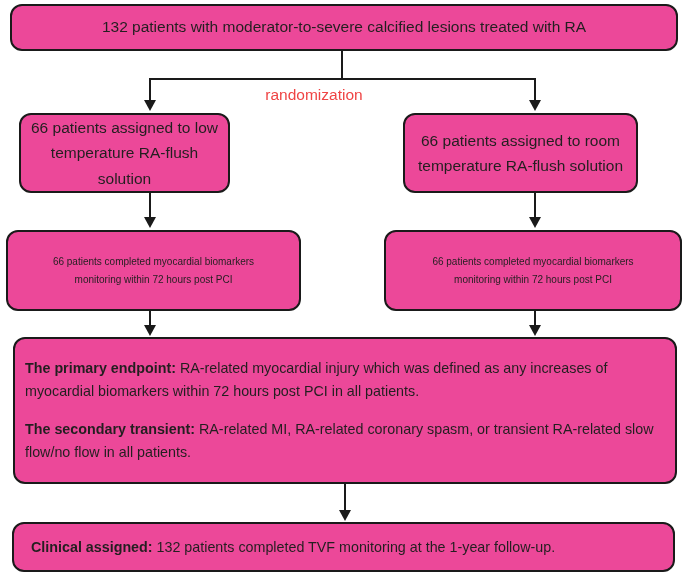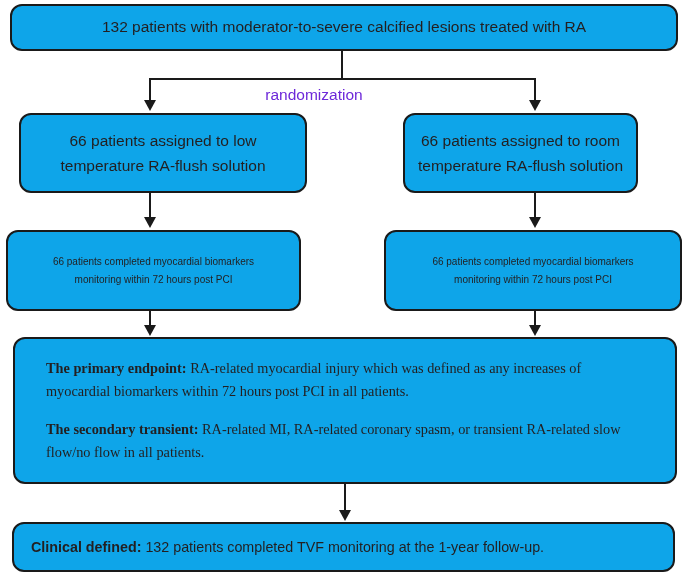--- a/index.html
+++ b/index.html
@@ -16,21 +16,21 @@
     width: 685px;
     height: 577px;
     overflow: hidden;
     background: #ffffff;
   }
   .node {
     position: absolute;
     box-sizing: border-box;
     border: 2.2px solid #1a1a1a;
     border-radius: 12px;
-    background: #0ea5e9;
+    background: #ec4899;
     display: flex;
     flex-direction: column;
     justify-content: center;
     z-index: 2;
   }
   .node-center {
     align-items: center;
     text-align: center;
   }
   .node-left {
@@ -59,27 +59,27 @@
     left: 10px; top: 4px; width: 668px; height: 47px;
   }
   #node-top .txt { font-size: 15.5px; line-height: 1.35; }
 
   
   #randomization-label {
     position: absolute;
     left: 0; top: 86px; width: 628px;
     text-align: center;
     font-size: 15.5px;
-    color: #6d28d9;
+    color: #ef4444;
     z-index: 3;
   }
 
   
   #node-assign-left {
-    left: 19px; top: 113px; width: 288px; height: 80px;
+    left: 19px; top: 113px; width: 211px; height: 80px;
   }
   #node-assign-right {
     left: 403px; top: 113px; width: 235px; height: 80px;
   }
   #node-assign-left .txt, #node-assign-right .txt {
     font-size: 15.5px; line-height: 1.62; padding: 0 10px;
   }
 
   
   #node-monitor-left {
@@ -88,23 +88,22 @@
   #node-monitor-right {
     left: 384px; top: 230px; width: 298px; height: 81px;
   }
   #node-monitor-left .txt, #node-monitor-right .txt {
     font-size: 10px; line-height: 1.75; padding: 0 8px;
   }
 
   
   #node-endpoints {
     left: 13px; top: 337px; width: 664px; height: 147px;
-    padding: 0 31px;
+    padding: 0 10px;
     justify-content: center;
-    font-family: Liberation Serif, serif;
   }
   #node-endpoints p {
     margin: 0;
     font-size: 14.3px;
     line-height: 1.62;
   }
   #node-endpoints p + p { margin-top: 14px; }
   #node-endpoints .lead { font-weight: bold; }
 
   
@@ -203,17 +202,17 @@
     <p>
       <span class="lead">The secondary transient:</span><span> RA-related MI, RA-related coronary spasm, or transient RA-related slow flow/no flow in all patients.</span>
     </p>
   </div>
 
   <div class="line vline" id="end-out"></div>
   <div class="arrowhead" id="end-out-ah"></div>
 
   <div class="node node-left" id="node-outcome">
     <p>
-      <span class="lead">Clinical defined:</span><span> 132 patients completed TVF monitoring at the 1-year follow-up.</span>
+      <span class="lead">Clinical assigned:</span><span> 132 patients completed TVF monitoring at the 1-year follow-up.</span>
     </p>
   </div>
 
 </div>
 
 </body></html>

